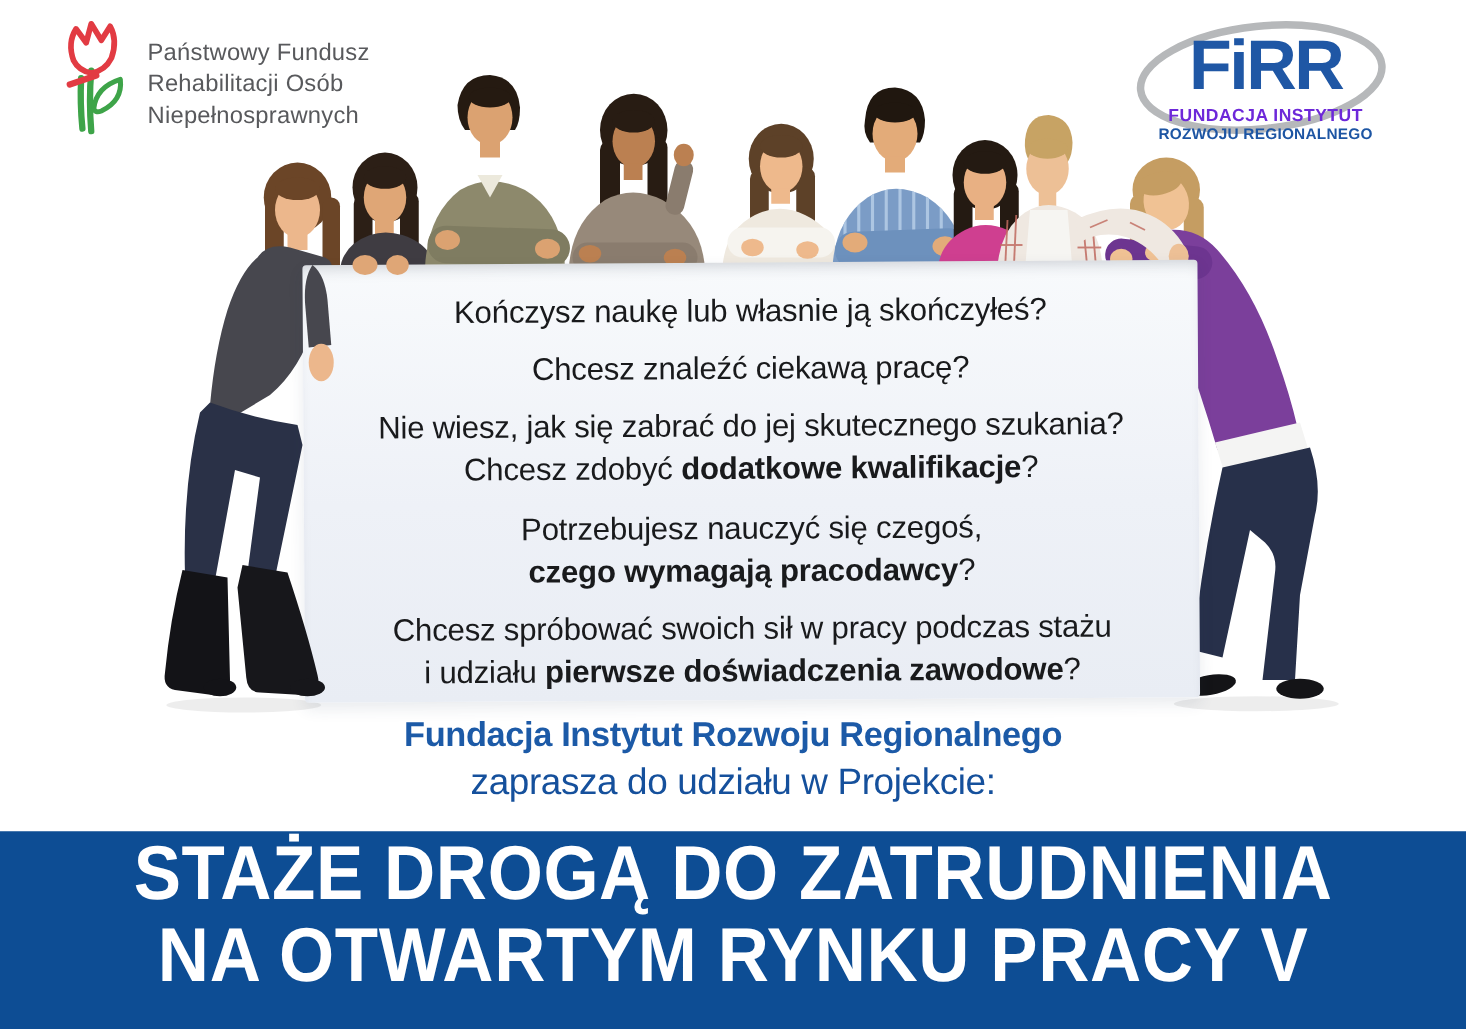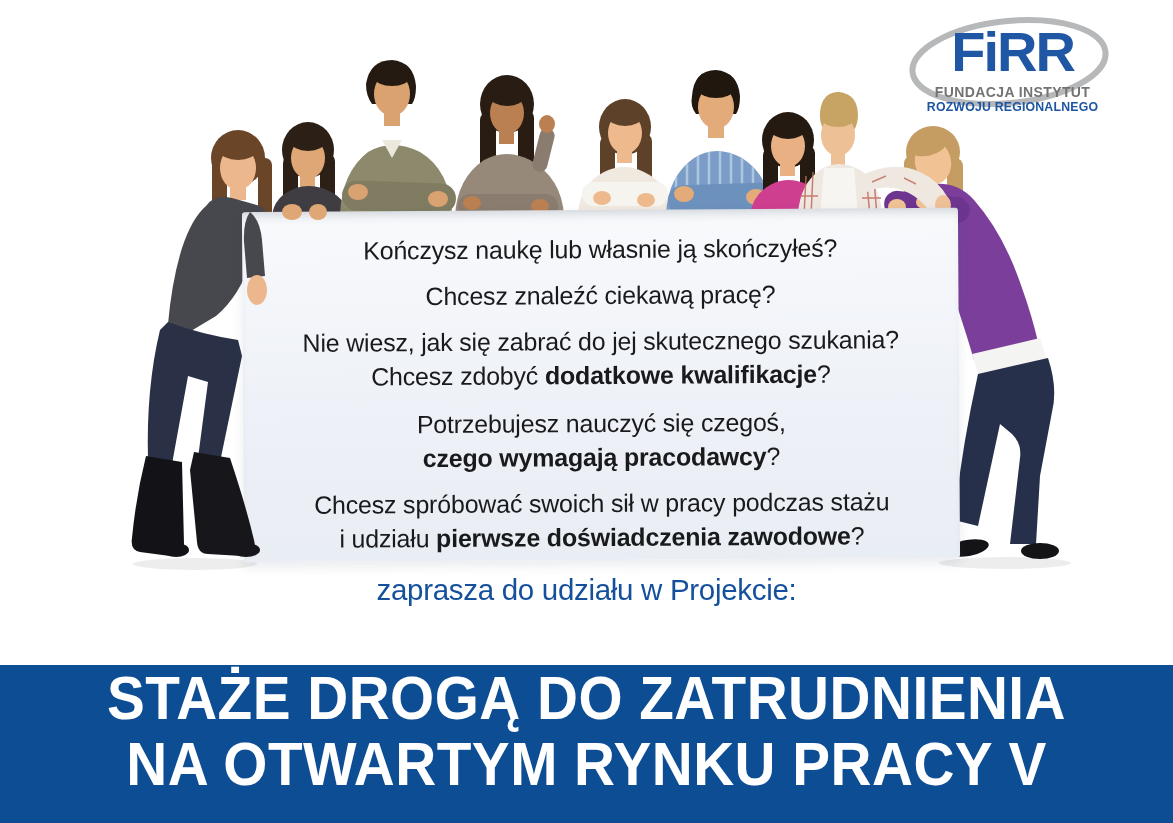--- a/index.html
+++ b/index.html
@@ -7,21 +7,21 @@
           font-family:"Liberation Sans",sans-serif;}
   .abs{position:absolute;}
 
   
   .pfron{left:42px;top:14px;display:flex;align-items:flex-start;gap:14px;}
   .pfron-text{font-size:19px;line-height:25px;color:#58595c;padding-top:16px;letter-spacing:.2px;}
   .firr{left:905px;top:16px;width:215px;height:112px;text-align:center;}
   .firr-swoosh{position:absolute;left:0;top:0;}
   .firr-word{position:relative;font-weight:700;font-size:56px;line-height:60px;color:#1f57a5;
              letter-spacing:-2px;margin-top:6px;}
-  .firr-cap1{position:relative;font-weight:700;font-size:14px;letter-spacing:.4px;color:#737373;margin-top:2px;}
+  .firr-cap1{position:relative;font-weight:700;font-size:14px;letter-spacing:.4px;color:#6d28d9;margin-top:2px;}
   .firr-cap2{position:relative;font-weight:700;font-size:12.3px;letter-spacing:.2px;color:#1d55a3;}
 
   
   .photo-svg{left:0;top:0;}
 
   
   .sign{left:243px;top:210px;width:716px;height:350px;
         background:linear-gradient(180deg,#f8fafc 0%,#eef1f7 55%,#e9edf4 100%);
         border-radius:3px;transform:rotate(-.35deg);
         box-shadow:inset 0 9px 12px -7px rgba(30,40,60,.22), 0 5px 12px rgba(40,60,90,.10);
@@ -40,20 +40,34 @@
   .banner{left:0;top:665px;width:1173px;height:158px;background:#0d4d94;text-align:center;
           box-sizing:border-box;}
   .banner-line{color:#ffffff;font-weight:700;font-size:61px;line-height:66px;letter-spacing:.5px;
                transform:scaleX(.93);transform-origin:50% 50%;white-space:nowrap;}
 </style>
 </head>
 <body>
 
 <div class="poster">
 
+  <div class="abs pfron">
+    <svg width="62" height="96" viewBox="0 0 60 95">
+      <path d="M30,42 Q28,66 30,90" stroke="#3ea449" stroke-width="5" fill="none" stroke-linecap="round"></path>
+      <path d="M22,48 Q21,68 23,88" stroke="#3ea449" stroke-width="5" fill="none" stroke-linecap="round"></path>
+      <path d="M32,72 Q34,55 53,49 Q55,66 38,74 Q33,76 32,72 Z" stroke="#3ea449" stroke-width="4" fill="none" stroke-linejoin="round"></path>
+      <path d="M13,53 L34,46" stroke="#e23b43" stroke-width="5" fill="none" stroke-linecap="round"></path>
+      <path d="M16,34 Q11,20 18,9 L26,20 L30,5 L38,18 L45,7 Q51,18 46,32 Q41,42 30,44 Q20,42 16,34 Z" stroke="#e23b43" stroke-width="4.5" fill="none" stroke-linejoin="round" stroke-linecap="round"></path>
+    </svg>
+    <div class="pfron-text">
+      <div>Państwowy Fundusz</div>
+      <div>Rehabilitacji Osób</div>
+      <div>Niepełnosprawnych</div>
+    </div>
+  </div>
 
   <div class="abs firr">
     <svg class="firr-swoosh" width="215" height="112" viewBox="0 0 215 112">
       <ellipse cx="104" cy="46" rx="97" ry="41" fill="none" stroke="#b6b8ba" stroke-width="6" transform="rotate(-6 104 46)"></ellipse>
     </svg>
     <div class="firr-word">FiRR</div>
     <div class="firr-cap1">FUNDACJA INSTYTUT</div>
     <div class="firr-cap2">ROZWOJU REGIONALNEGO</div>
   </div>
 
@@ -232,20 +246,21 @@
       <ellipse cx="246" cy="550" rx="14" ry="7" fill="#17171b"></ellipse>
       <ellipse cx="176" cy="550" rx="13" ry="7" fill="#131317"></ellipse>
     </g>
     <g>
       <ellipse cx="292" cy="212" rx="10" ry="8" fill="#dfa676"></ellipse>
       <ellipse cx="318" cy="212" rx="9" ry="8" fill="#dfa676"></ellipse>
     </g>
   </svg>
 
   <div class="abs invite">
+    <div class="invite-1">Fundacja Instytut Rozwoju Regionalnego</div>
     <div class="invite-2">zaprasza do udziału w Projekcie:</div>
   </div>
 
   <div class="abs banner">
     <div class="banner-line">STAŻE DROGĄ DO ZATRUDNIENIA</div>
     <div class="banner-line">NA OTWARTYM RYNKU PRACY V</div>
   </div>
 
 </div>
 

